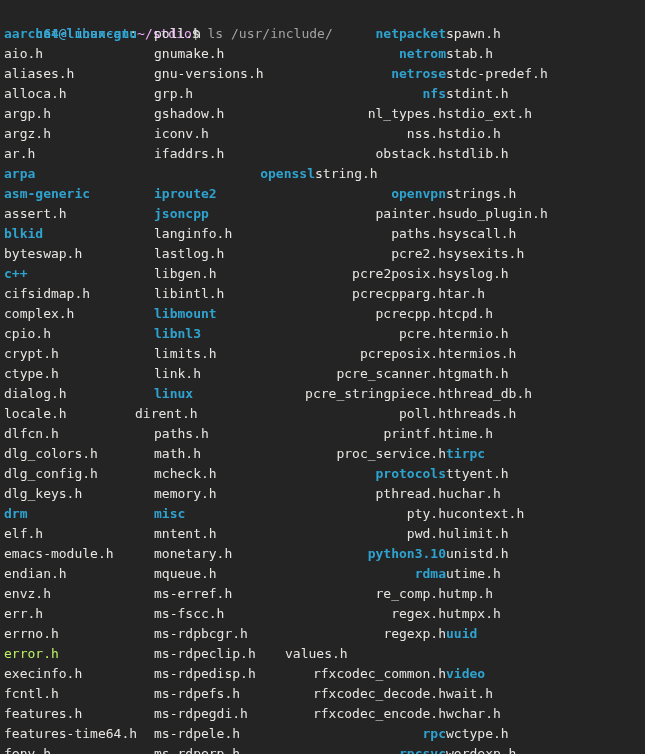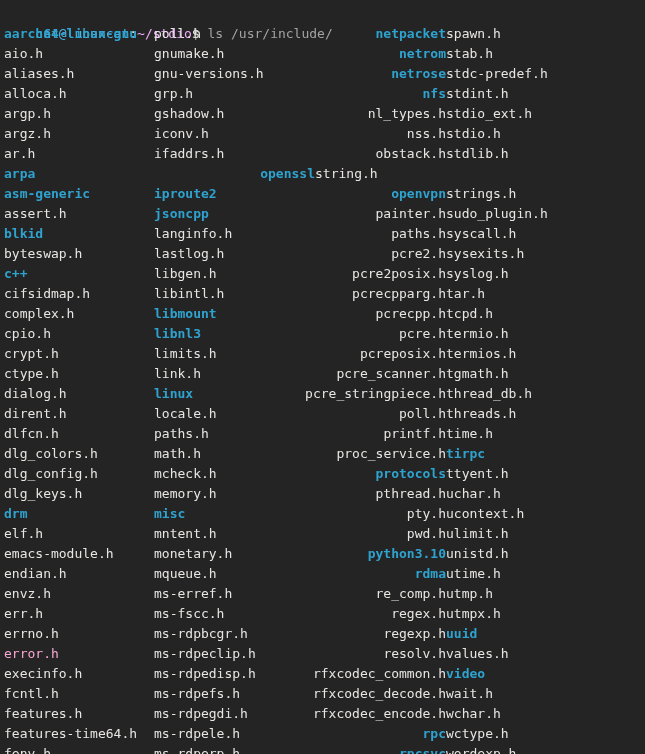--- a/index.html
+++ b/index.html
@@ -50,21 +50,21 @@
     flex: 0 0 auto;
     white-space: pre;
     overflow: hidden;
   }
   .c1 { width: 150px; }
   .c2 { width: 131px; }
   .c3 { width: 161px; text-align: right; }
   .c4 { width: 200px; }
   .t-file { color: #e8e6e3; }
   .t-dir  { color: #2fa3d0; font-weight: bold; }
-  .t-err  { color: #f9a8d4; }
+  .t-err  { color: #bef264; }
 </style>
 </head>
 <body>
 
 <div id="terminal">
 
   <div class="prompt-line">
     <span class="p-user">cat@lubancat</span><span class="p-punct">:</span><span class="p-path">~/stdio</span><span class="p-punct">$ </span><span class="p-cmd">ls /usr/include/</span>
   </div>
 
@@ -81,33 +81,33 @@
       <div class="row"><span class="cell c1 t-file">assert.h</span><span class="cell c2 t-dir">jsoncpp</span><span class="cell c3 t-file">painter.h</span><span class="cell c4 t-file">sudo_plugin.h</span></div>
       <div class="row"><span class="cell c1 t-dir">blkid</span><span class="cell c2 t-file">langinfo.h</span><span class="cell c3 t-file">paths.h</span><span class="cell c4 t-file">syscall.h</span></div>
       <div class="row"><span class="cell c1 t-file">byteswap.h</span><span class="cell c2 t-file">lastlog.h</span><span class="cell c3 t-file">pcre2.h</span><span class="cell c4 t-file">sysexits.h</span></div>
       <div class="row"><span class="cell c1 t-dir">c++</span><span class="cell c2 t-file">libgen.h</span><span class="cell c3 t-file">pcre2posix.h</span><span class="cell c4 t-file">syslog.h</span></div>
       <div class="row"><span class="cell c1 t-file">cifsidmap.h</span><span class="cell c2 t-file">libintl.h</span><span class="cell c3 t-file">pcrecpparg.h</span><span class="cell c4 t-file">tar.h</span></div>
       <div class="row"><span class="cell c1 t-file">complex.h</span><span class="cell c2 t-dir">libmount</span><span class="cell c3 t-file">pcrecpp.h</span><span class="cell c4 t-file">tcpd.h</span></div>
       <div class="row"><span class="cell c1 t-file">cpio.h</span><span class="cell c2 t-dir">libnl3</span><span class="cell c3 t-file">pcre.h</span><span class="cell c4 t-file">termio.h</span></div>
       <div class="row"><span class="cell c1 t-file">crypt.h</span><span class="cell c2 t-file">limits.h</span><span class="cell c3 t-file">pcreposix.h</span><span class="cell c4 t-file">termios.h</span></div>
       <div class="row"><span class="cell c1 t-file">ctype.h</span><span class="cell c2 t-file">link.h</span><span class="cell c3 t-file">pcre_scanner.h</span><span class="cell c4 t-file">tgmath.h</span></div>
       <div class="row"><span class="cell c1 t-file">dialog.h</span><span class="cell c2 t-dir">linux</span><span class="cell c3 t-file">pcre_stringpiece.h</span><span class="cell c4 t-file">thread_db.h</span></div>
-      <div class="row"><span class="cell c1 t-file">dirent.h</span><span class="cell c2 t-file">locale.h</span><span class="cell c3 t-file">poll.h</span><span class="cell c4 t-file">threads.h</span></div>
+      <div class="row"><span class="cell c2 t-file">locale.h</span><span class="cell c1 t-file">dirent.h</span><span class="cell c3 t-file">poll.h</span><span class="cell c4 t-file">threads.h</span></div>
       <div class="row"><span class="cell c1 t-file">dlfcn.h</span><span class="cell c2 t-file">paths.h</span><span class="cell c3 t-file">printf.h</span><span class="cell c4 t-file">time.h</span></div>
       <div class="row"><span class="cell c1 t-file">dlg_colors.h</span><span class="cell c2 t-file">math.h</span><span class="cell c3 t-file">proc_service.h</span><span class="cell c4 t-dir">tirpc</span></div>
       <div class="row"><span class="cell c1 t-file">dlg_config.h</span><span class="cell c2 t-file">mcheck.h</span><span class="cell c3 t-dir">protocols</span><span class="cell c4 t-file">ttyent.h</span></div>
       <div class="row"><span class="cell c1 t-file">dlg_keys.h</span><span class="cell c2 t-file">memory.h</span><span class="cell c3 t-file">pthread.h</span><span class="cell c4 t-file">uchar.h</span></div>
       <div class="row"><span class="cell c1 t-dir">drm</span><span class="cell c2 t-dir">misc</span><span class="cell c3 t-file">pty.h</span><span class="cell c4 t-file">ucontext.h</span></div>
       <div class="row"><span class="cell c1 t-file">elf.h</span><span class="cell c2 t-file">mntent.h</span><span class="cell c3 t-file">pwd.h</span><span class="cell c4 t-file">ulimit.h</span></div>
       <div class="row"><span class="cell c1 t-file">emacs-module.h</span><span class="cell c2 t-file">monetary.h</span><span class="cell c3 t-dir">python3.10</span><span class="cell c4 t-file">unistd.h</span></div>
       <div class="row"><span class="cell c1 t-file">endian.h</span><span class="cell c2 t-file">mqueue.h</span><span class="cell c3 t-dir">rdma</span><span class="cell c4 t-file">utime.h</span></div>
       <div class="row"><span class="cell c1 t-file">envz.h</span><span class="cell c2 t-file">ms-erref.h</span><span class="cell c3 t-file">re_comp.h</span><span class="cell c4 t-file">utmp.h</span></div>
       <div class="row"><span class="cell c1 t-file">err.h</span><span class="cell c2 t-file">ms-fscc.h</span><span class="cell c3 t-file">regex.h</span><span class="cell c4 t-file">utmpx.h</span></div>
       <div class="row"><span class="cell c1 t-file">errno.h</span><span class="cell c2 t-file">ms-rdpbcgr.h</span><span class="cell c3 t-file">regexp.h</span><span class="cell c4 t-dir">uuid</span></div>
-      <div class="row"><span class="cell c1 t-err">error.h</span><span class="cell c2 t-file">ms-rdpeclip.h</span><span class="cell c3 t-file">resolv.h</span><span class="cell c4 t-file">values.h</span></div>
+      <div class="row"><span class="cell c1 t-err">error.h</span><span class="cell c2 t-file">ms-rdpeclip.h</span><span class="cell c4 t-file">values.h</span></div>
       <div class="row"><span class="cell c1 t-file">execinfo.h</span><span class="cell c2 t-file">ms-rdpedisp.h</span><span class="cell c3 t-file">rfxcodec_common.h</span><span class="cell c4 t-dir">video</span></div>
       <div class="row"><span class="cell c1 t-file">fcntl.h</span><span class="cell c2 t-file">ms-rdpefs.h</span><span class="cell c3 t-file">rfxcodec_decode.h</span><span class="cell c4 t-file">wait.h</span></div>
       <div class="row"><span class="cell c1 t-file">features.h</span><span class="cell c2 t-file">ms-rdpegdi.h</span><span class="cell c3 t-file">rfxcodec_encode.h</span><span class="cell c4 t-file">wchar.h</span></div>
       <div class="row"><span class="cell c1 t-file">features-time64.h</span><span class="cell c2 t-file">ms-rdpele.h</span><span class="cell c3 t-dir">rpc</span><span class="cell c4 t-file">wctype.h</span></div>
       <div class="row"><span class="cell c1 t-file">fenv.h</span><span class="cell c2 t-file">ms-rdperp.h</span><span class="cell c3 t-dir">rpcsvc</span><span class="cell c4 t-file">wordexp.h</span></div>
     </div>
 
 </div>
 
 </body></html>

